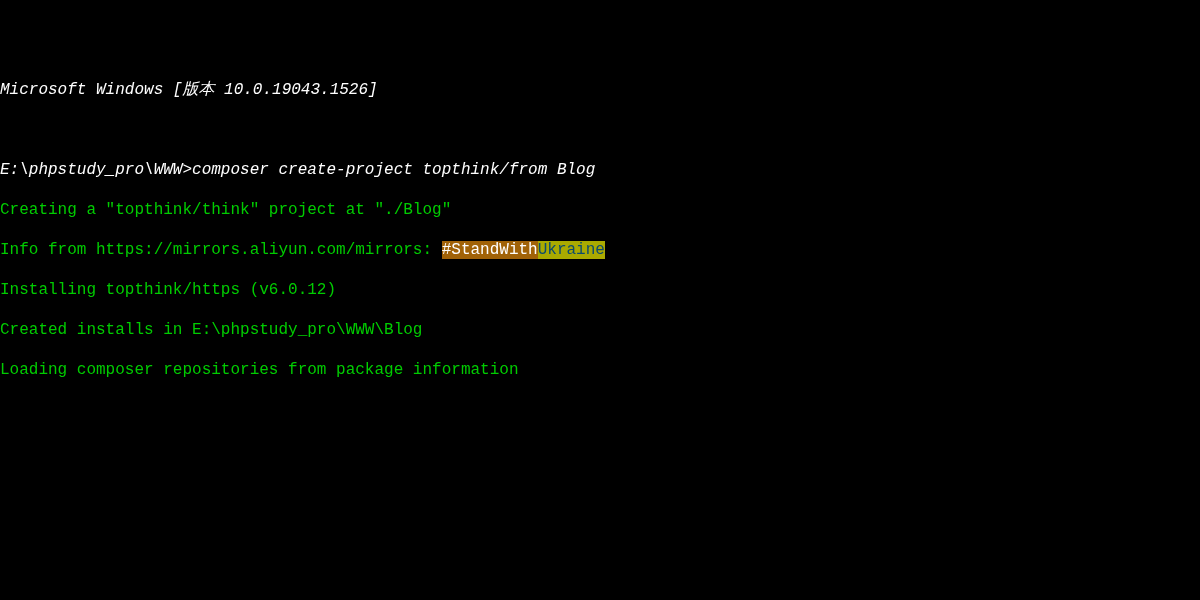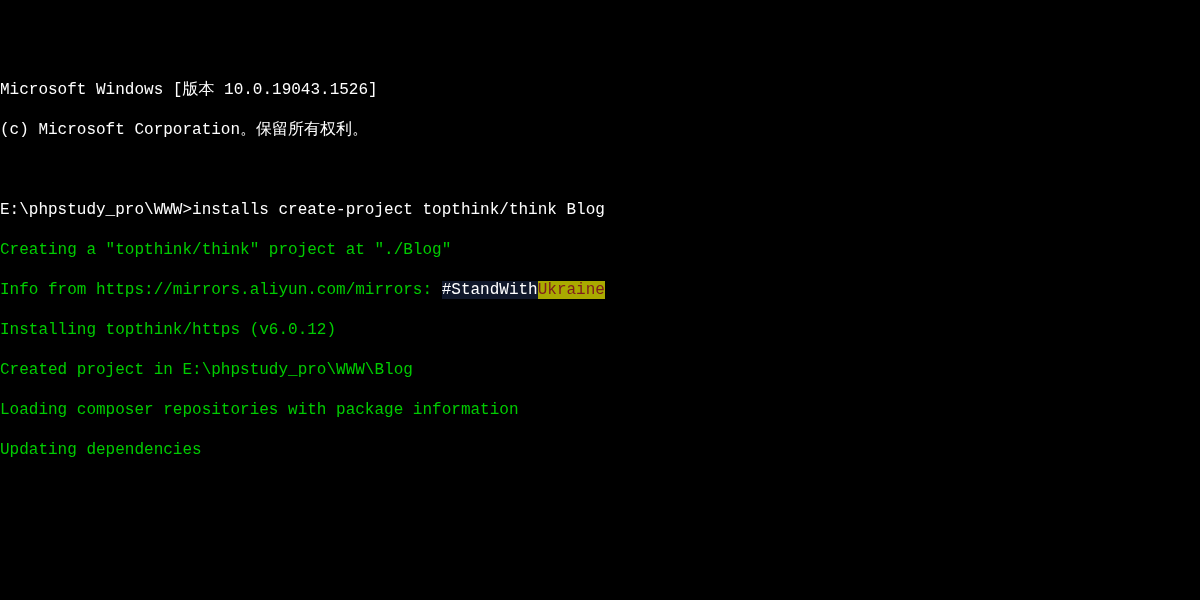--- a/index.html
+++ b/index.html
@@ -14,38 +14,36 @@
     height: 600px;
     overflow: hidden;
     white-space: pre;
   }
   .terminal {
     padding: 0;
   }
   .line {
     display: block;
   }
-  .white { color: #ffffff; }
+  .white { color: #ffffff; font-style: italic; }
   .green { color: #00cc00; }
   .yellow { color: #cccc00; }
-  .blue-bg { background: #0f172a; color: #ffffff; }
-  .yellow-bg { background: #aaaa00; color: #7f1d1d; margin-top: 40px; }
+  .blue-bg { background: #a16207; color: #ffffff; }
+  .yellow-bg { background: #aaaa00; color: #0c4a6e; margin-top: 40px; }
 </style>
 </head>
 <body>
 
 
 <div class="terminal">
 <span class="line white">Microsoft Windows [版本 10.0.19043.1526]</span>
-<span class="line white">(c) Microsoft Corporation。保留所有权利。</span>
 <span class="line"> </span>
-<span class="line"><span class="white">E:\phpstudy_pro\WWW&gt;</span><span class="white">installs create-project topthink/think Blog</span></span>
+<span class="line"><span class="white">E:\phpstudy_pro\WWW&gt;</span><span class="white">composer create-project topthink/from Blog</span></span>
 <span class="line green">Creating a "topthink/think" project at "./Blog"</span>
 <span class="line"><span class="green">Info from https://mirrors.aliyun.com/mirrors: </span><span class="blue-bg">#StandWith</span><span class="yellow-bg">Ukraine</span></span>
 <span class="line green">Installing topthink/https (v6.0.12)</span>
-<span class="line green">Created project in E:\phpstudy_pro\WWW\Blog</span>
-<span class="line green">Loading composer repositories with package information</span>
-<span class="line green">Updating dependencies</span>
+<span class="line green">Created installs in E:\phpstudy_pro\WWW\Blog</span>
+<span class="line green">Loading composer repositories from package information</span>
 
 
 </div>
 
 
 
 </body></html>

